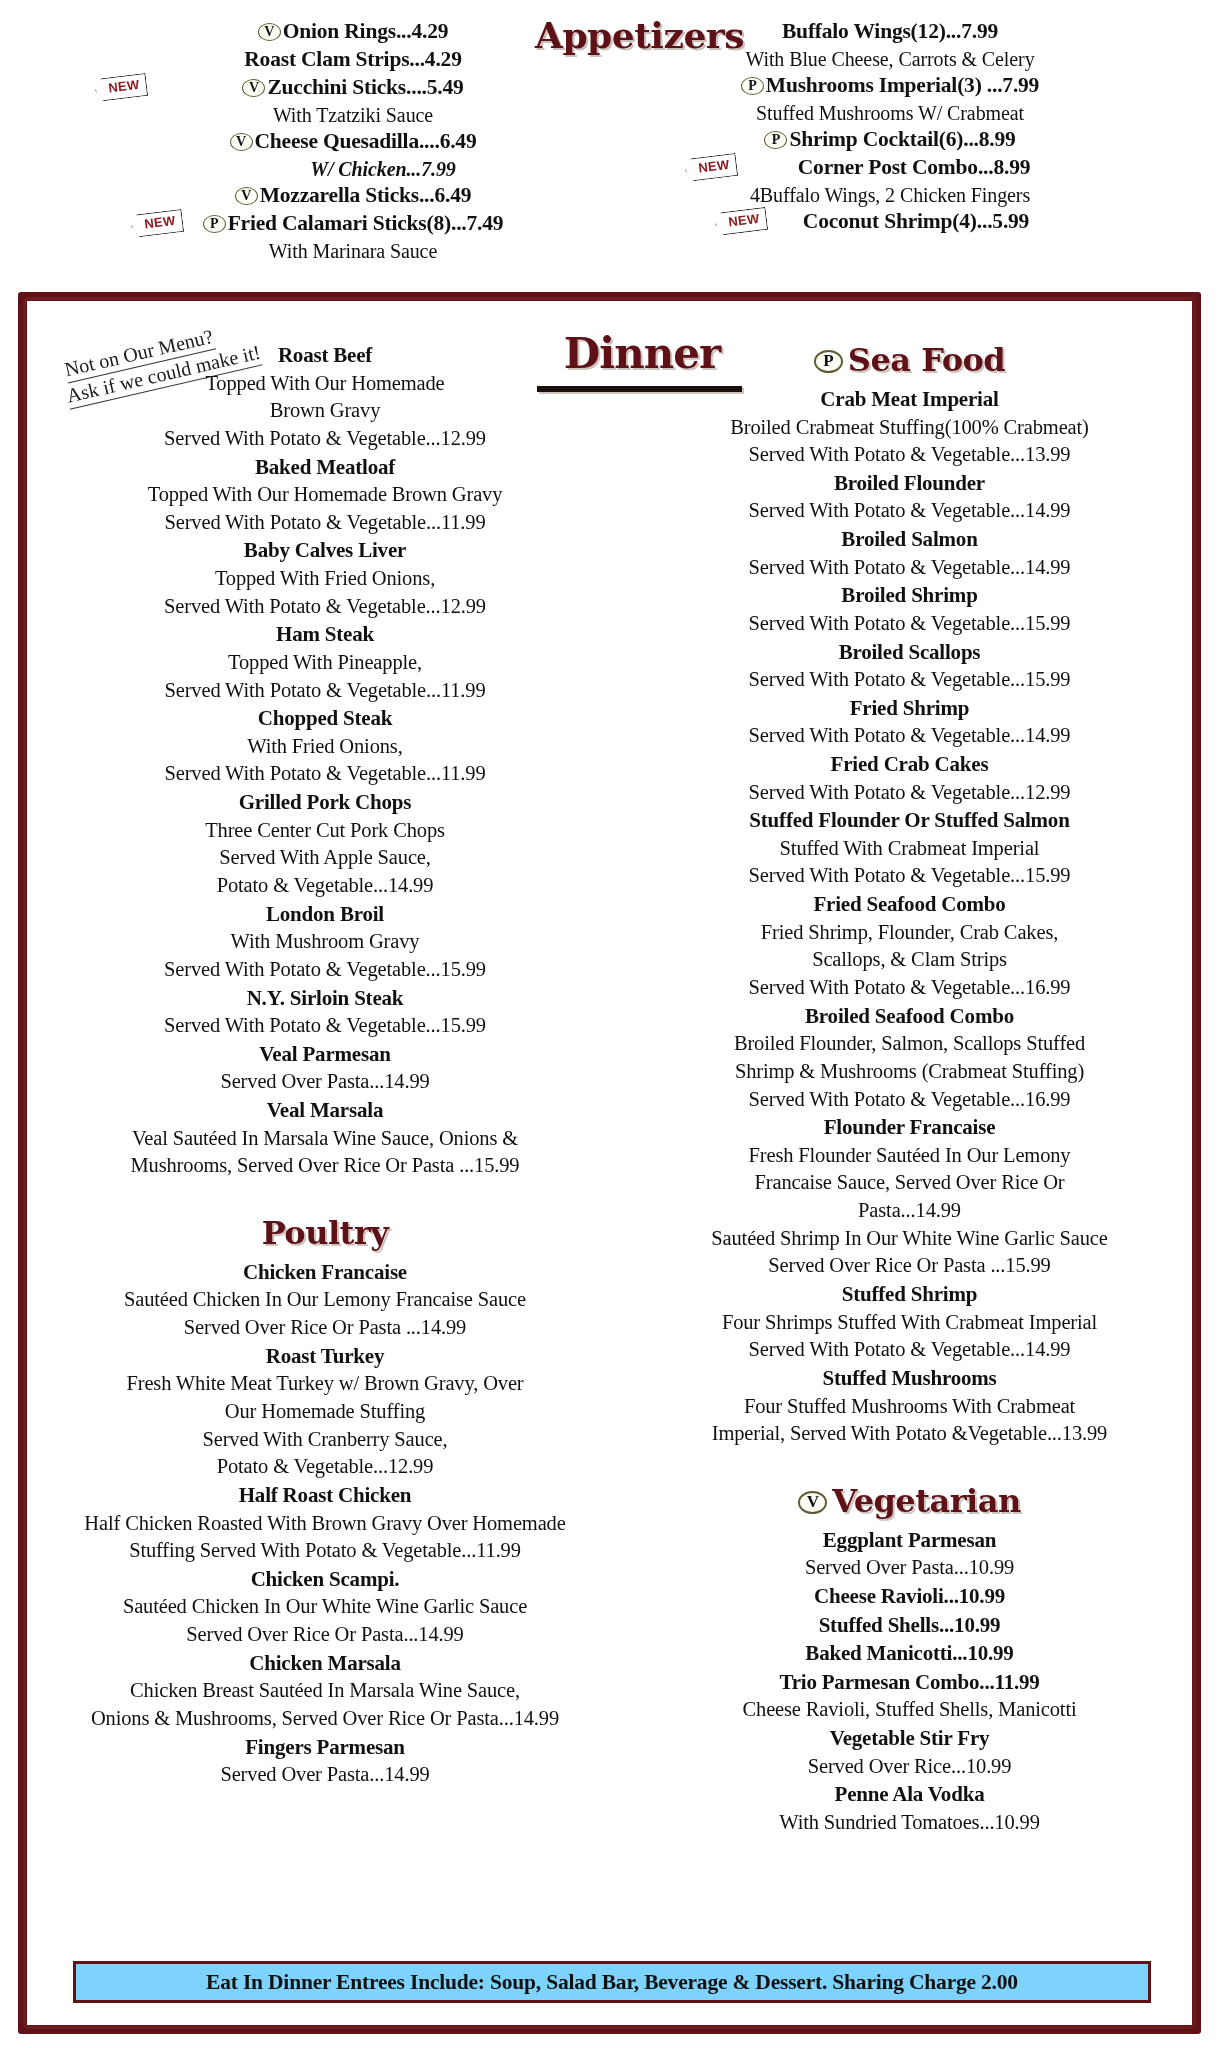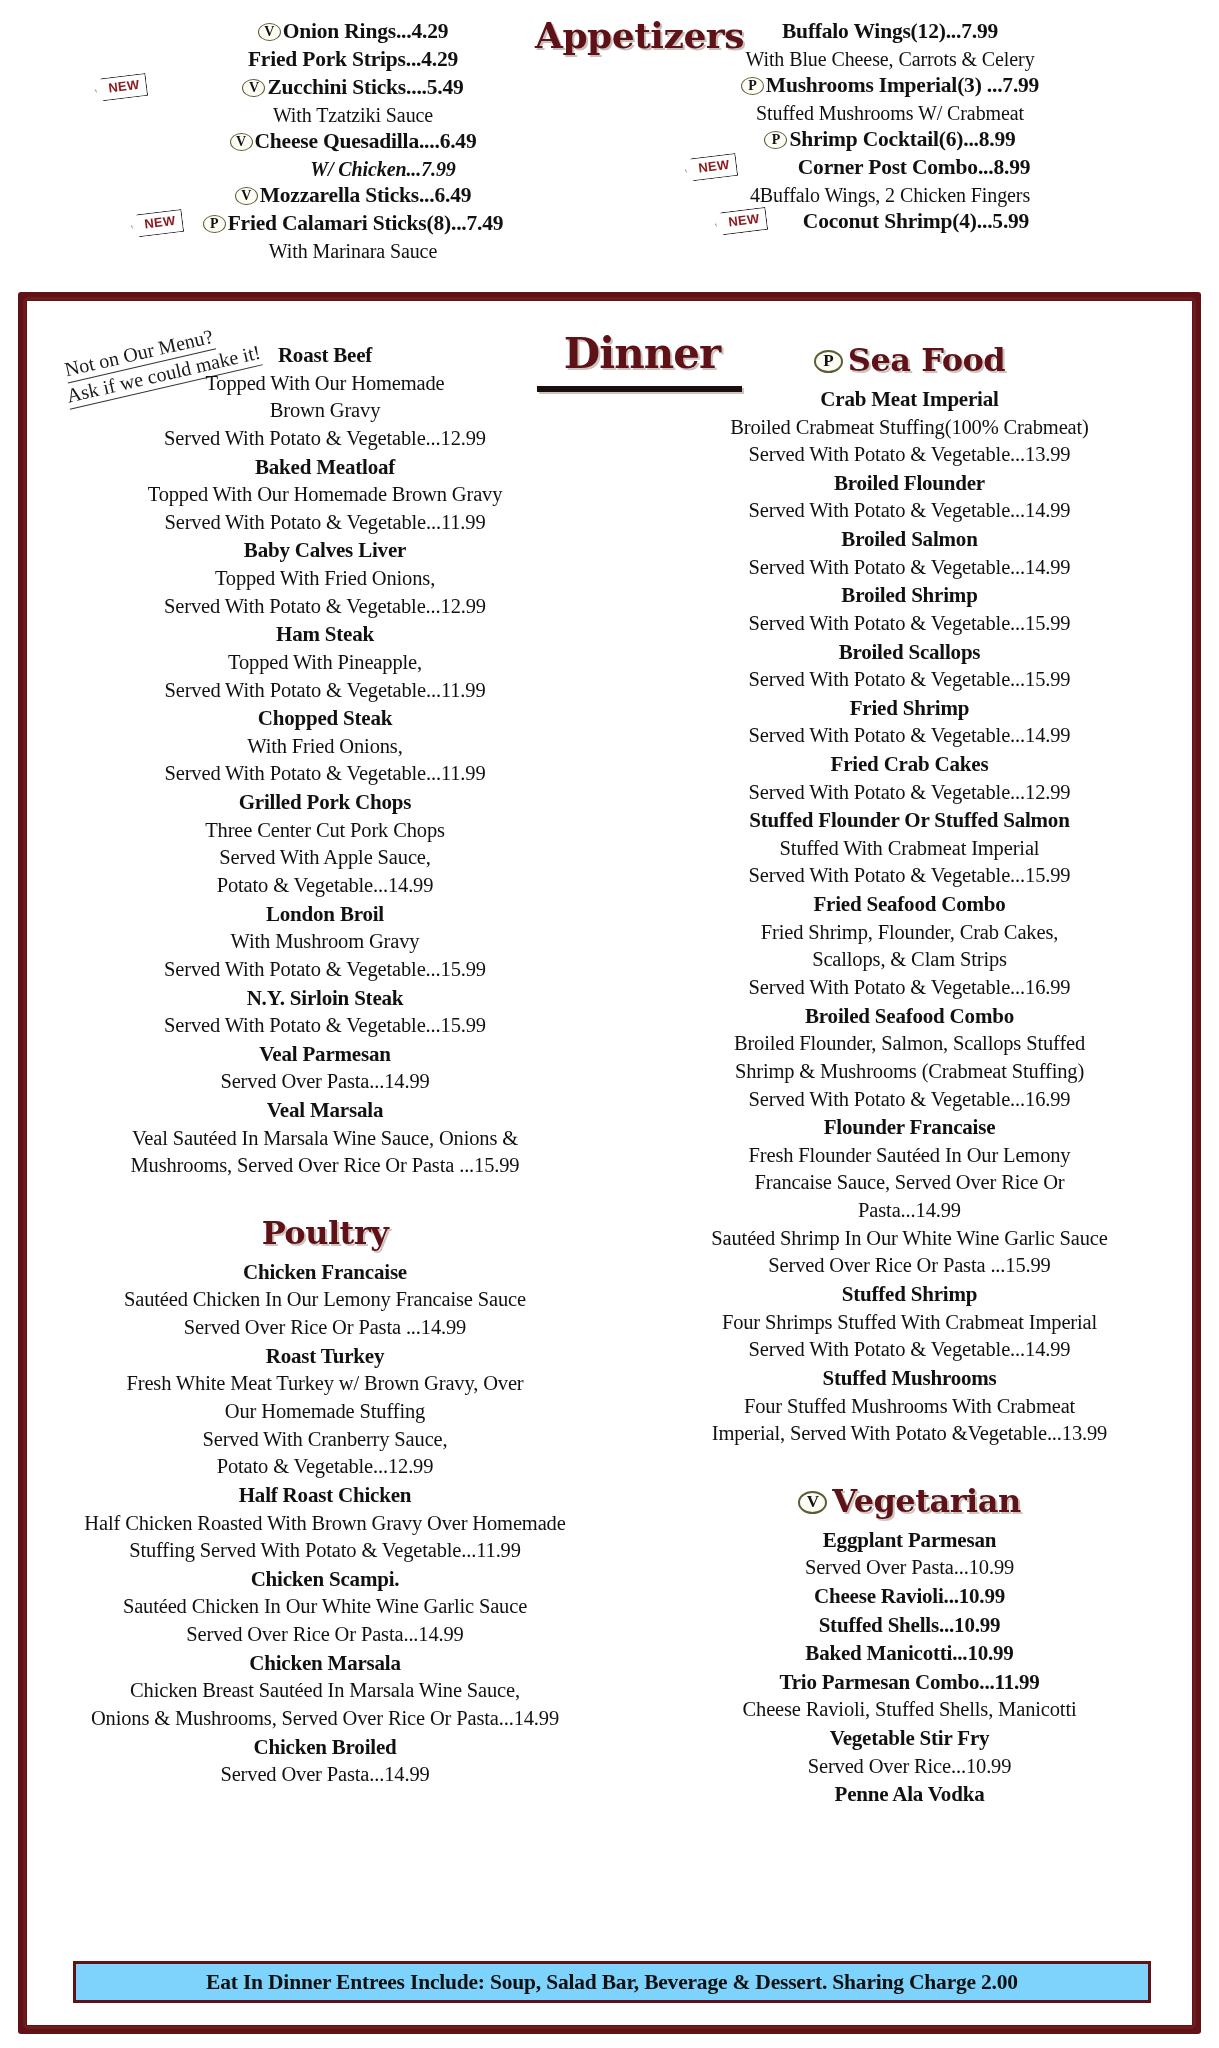--- a/index.html
+++ b/index.html
@@ -233,21 +233,21 @@
 
 <div class="appetizers">
 
   <div class="app-title">Appetizers</div>
 
   <div class="app-col app-col-left">
     <div class="a-line a-item">
       <span class="badge">V</span><span>Onion Rings</span><span class="price">...4.29</span>
     </div>
     <div class="a-line a-item">
-      <span>Fried Pork Strips</span><span class="price">...4.29</span>
+      <span>Roast Clam Strips</span><span class="price">...4.29</span>
     </div>
     <div class="a-line a-item">
       <span class="newtag" style="left:-58px; top:2px;">NEW</span>
       <span class="badge">V</span><span>Zucchini Sticks.</span><span class="price">...5.49</span>
     </div>
     <div class="a-line a-desc">With Tzatziki Sauce</div>
     <div class="a-line a-item">
       <span class="badge">V</span><span>Cheese Quesadilla</span><span class="price">....6.49</span>
     </div>
     <div class="a-line a-sub-ital" style="padding-left:60px;">W/ Chicken...7.99</div>
@@ -338,21 +338,21 @@
       <div class="d-desc">Potato &amp; Vegetable...12.99</div>
       <div class="d-name">Half Roast Chicken</div>
       <div class="d-desc">Half Chicken Roasted With Brown Gravy  Over Homemade</div>
       <div class="d-desc">Stuffing Served With Potato &amp; Vegetable...11.99</div>
       <div class="d-name">Chicken Scampi.</div>
       <div class="d-desc">Sautéed Chicken In Our White Wine Garlic Sauce</div>
       <div class="d-desc">Served Over Rice Or Pasta...14.99</div>
       <div class="d-name">Chicken Marsala</div>
       <div class="d-desc">Chicken Breast Sautéed In Marsala Wine Sauce,</div>
       <div class="d-desc">Onions &amp; Mushrooms, Served Over Rice Or Pasta...14.99</div>
-      <div class="d-name">Chicken Broiled</div>
+      <div class="d-name">Fingers Parmesan</div>
       <div class="d-desc">Served Over Pasta...14.99</div>
     </div>
   <div class="col col-right" id="col-right">
       <div class="sec-head"><span class="badge">P</span><span>Sea Food</span></div>
       <div class="d-name">Crab Meat Imperial</div>
       <div class="d-desc">Broiled Crabmeat Stuffing(100% Crabmeat)</div>
       <div class="d-desc">Served With Potato &amp; Vegetable...13.99</div>
       <div class="d-name">Broiled Flounder</div>
       <div class="d-desc">Served With Potato &amp; Vegetable...14.99</div>
       <div class="d-name">Broiled Salmon</div>
@@ -393,16 +393,17 @@
       <div class="d-name">Eggplant  Parmesan</div>
       <div class="d-desc">Served Over Pasta...10.99</div>
       <div class="d-name">Cheese Ravioli...10.99</div>
       <div class="d-name">Stuffed Shells...10.99</div>
       <div class="d-name">Baked Manicotti...10.99</div>
       <div class="d-name">Trio Parmesan Combo...11.99</div>
       <div class="d-desc">Cheese Ravioli, Stuffed Shells, Manicotti</div>
       <div class="d-name">Vegetable Stir Fry</div>
       <div class="d-desc">Served Over Rice...10.99</div>
       <div class="d-name">Penne Ala Vodka</div>
+      <div class="d-desc">With Sundried Tomatoes...10.99</div>
     </div>
 
   <div class="banner">Eat In Dinner Entrees Include:  Soup, Salad Bar, Beverage &amp; Dessert.  Sharing Charge 2.00</div>
 </div>
 
 </body></html>

